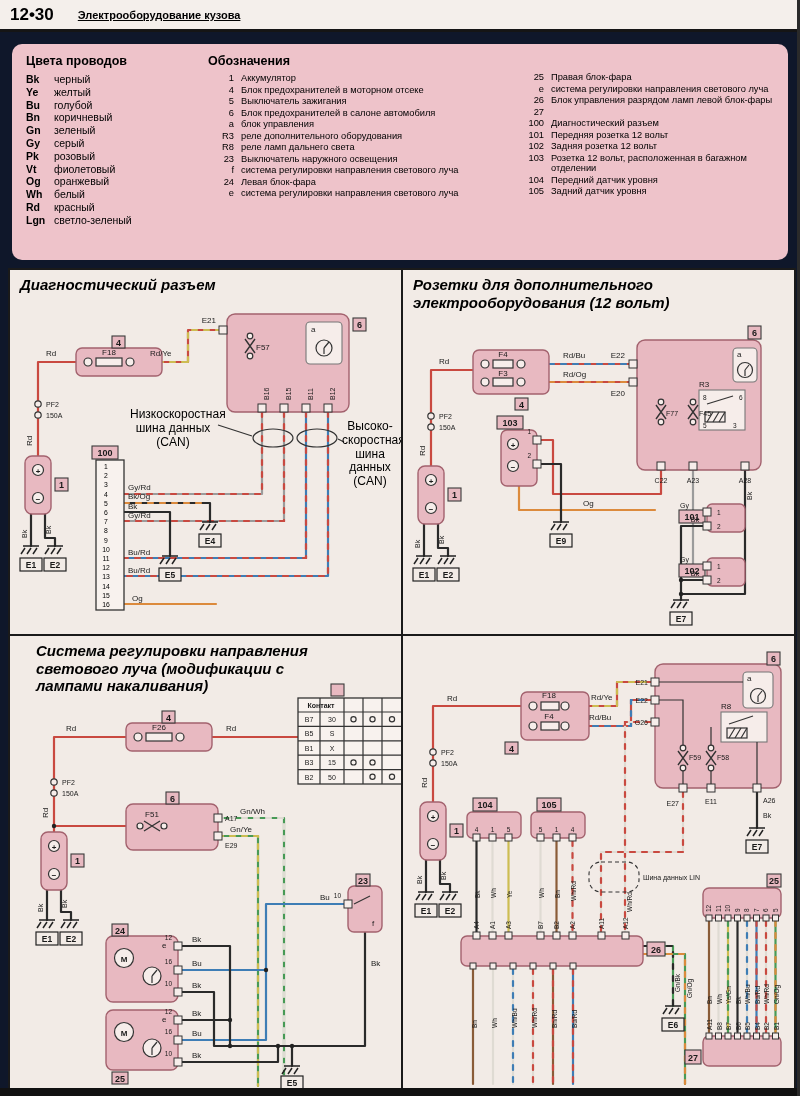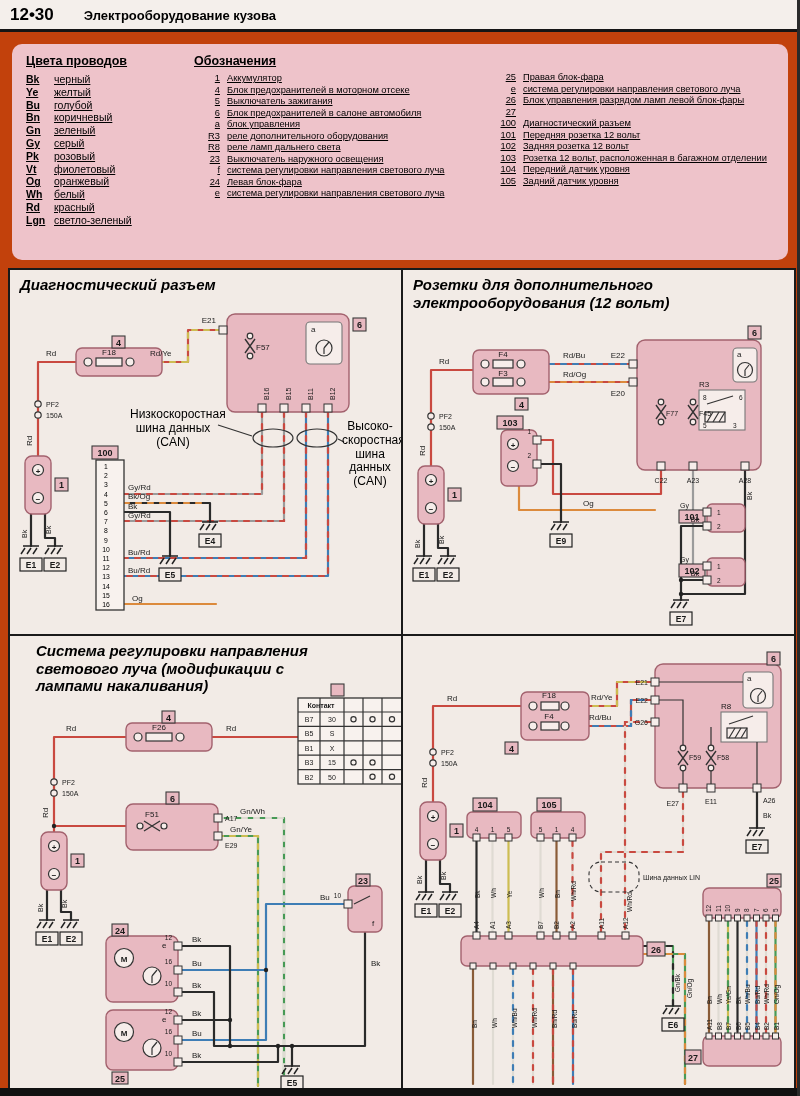--- a/index.html
+++ b/index.html
@@ -1,27 +1,27 @@
 <!DOCTYPE html>
 <html><head>
 <meta charset="utf-8">
 <style>
   html,body{margin:0;padding:0;background:#cfc5c1;}
-  .page{position:relative;width:800px;height:1096px;background:#c2410c;font-family:"Liberation Sans",sans-serif;overflow:hidden;}
+  .page{position:relative;width:800px;height:1096px;background:#0f172a;font-family:"Liberation Sans",sans-serif;overflow:hidden;}
   
   .hdr{position:absolute;top:0;left:0;right:0;height:30px;background:#f4efeb;display:flex;align-items:center;}
   .pageno{font-weight:bold;font-size:17px;margin-left:10px;}
-  .ptitle{font-weight:bold;font-size:13px;margin-left:30px;}
+  .ptitle{font-weight:bold;font-size:11px;margin-left:24px;text-decoration:underline;}
   .rule{position:absolute;top:29px;left:0;right:0;height:3px;background:#151515;}
   .edge-r{position:absolute;top:0;bottom:0;right:0;width:3px;background:#2a2a2a;}
   .botbar{position:absolute;left:0;right:0;top:1088px;height:8px;background:#111;}
   
   .legend{position:absolute;left:12px;top:44px;width:776px;height:216px;background:#eec3ca;border-radius:10px;padding:10px 14px;box-sizing:border-box;}
   .ltitle{font-style:italic;font-weight:bold;font-size:17px;margin:0 0 8px 8px;}
-  .lcols{display:flex;text-decoration:underline;}
+  .lcols{display:flex;gap:14px;}
   .lcol h3{font-size:12.5px;font-weight:bold;margin:0 0 5px 0;}
   .c1{width:168px;}
   .c2{width:296px;}
   .c3{flex:1;padding-top:18px;}
   .crow{display:flex;font-size:10.5px;line-height:1.22;}
   .ccode{width:28px;font-weight:bold;}
   .drow{display:flex;font-size:9.3px;line-height:1.13;margin-bottom:1px;}
   .dnum{width:26px;text-align:right;padding-right:7px;flex:none;}
   .dtxt{flex:1;}
   

